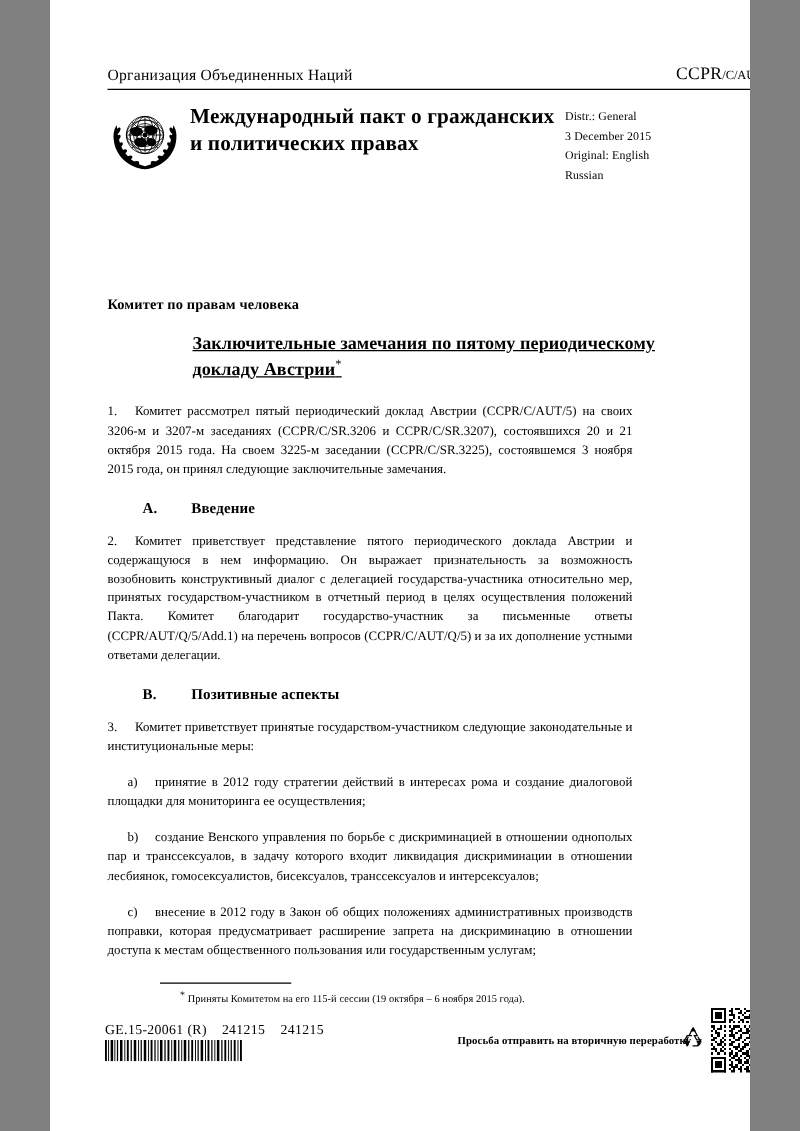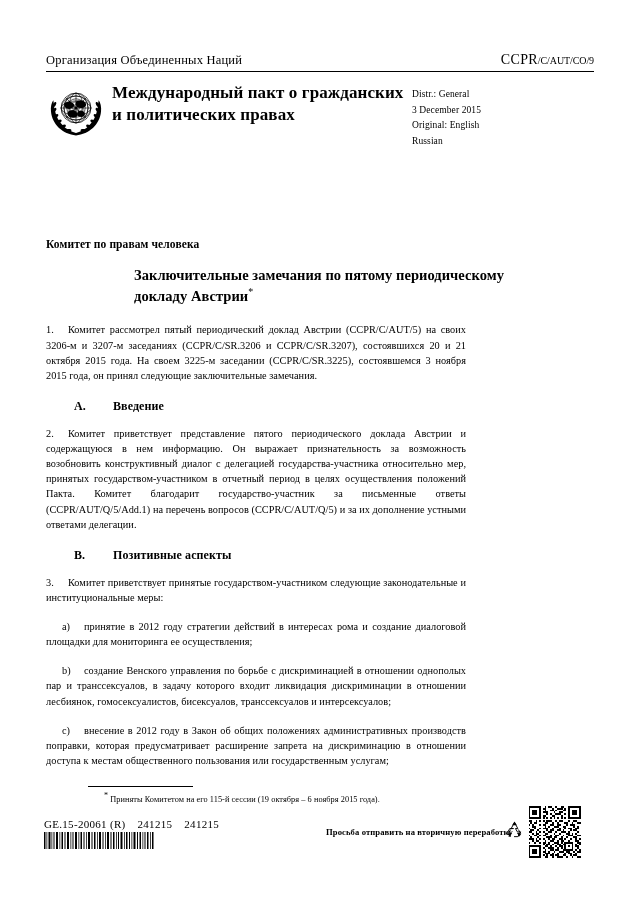--- a/index.html
+++ b/index.html
@@ -5,21 +5,21 @@
   html, body {
     margin: 0;
     padding: 0;
     background: #808080;
   }
   body {
     font-family: "Liberation Serif", "DejaVu Serif", serif;
   }
   .page {
     position: relative;
-    width: 640px;
+    width: 560px;
     height: 905px;
     background: #ffffff;
     margin: 0 auto;
     overflow: hidden;
     color: #000000;
   }
 
   
   .header {
     position: absolute;
@@ -98,26 +98,27 @@
     font-weight: bold;
     letter-spacing: 0.1px;
   }
   .content {
     position: absolute;
     left: 46px;
     top: 266px;
     width: 548px;
   }
   .doc-title {
-    margin-left: 88px;
+    margin-left: 68px;
     width: 415px;
     font-size: 14.5px;
     font-weight: bold;
     line-height: 1.33;
     letter-spacing: 0.05px;
+    text-decoration: underline;
   }
   .doc-title .star {
     font-size: 10px;
     vertical-align: super;
     font-weight: normal;
   }
   p.para {
     margin: 0;
     font-size: 10.3px;
     line-height: 1.47;

